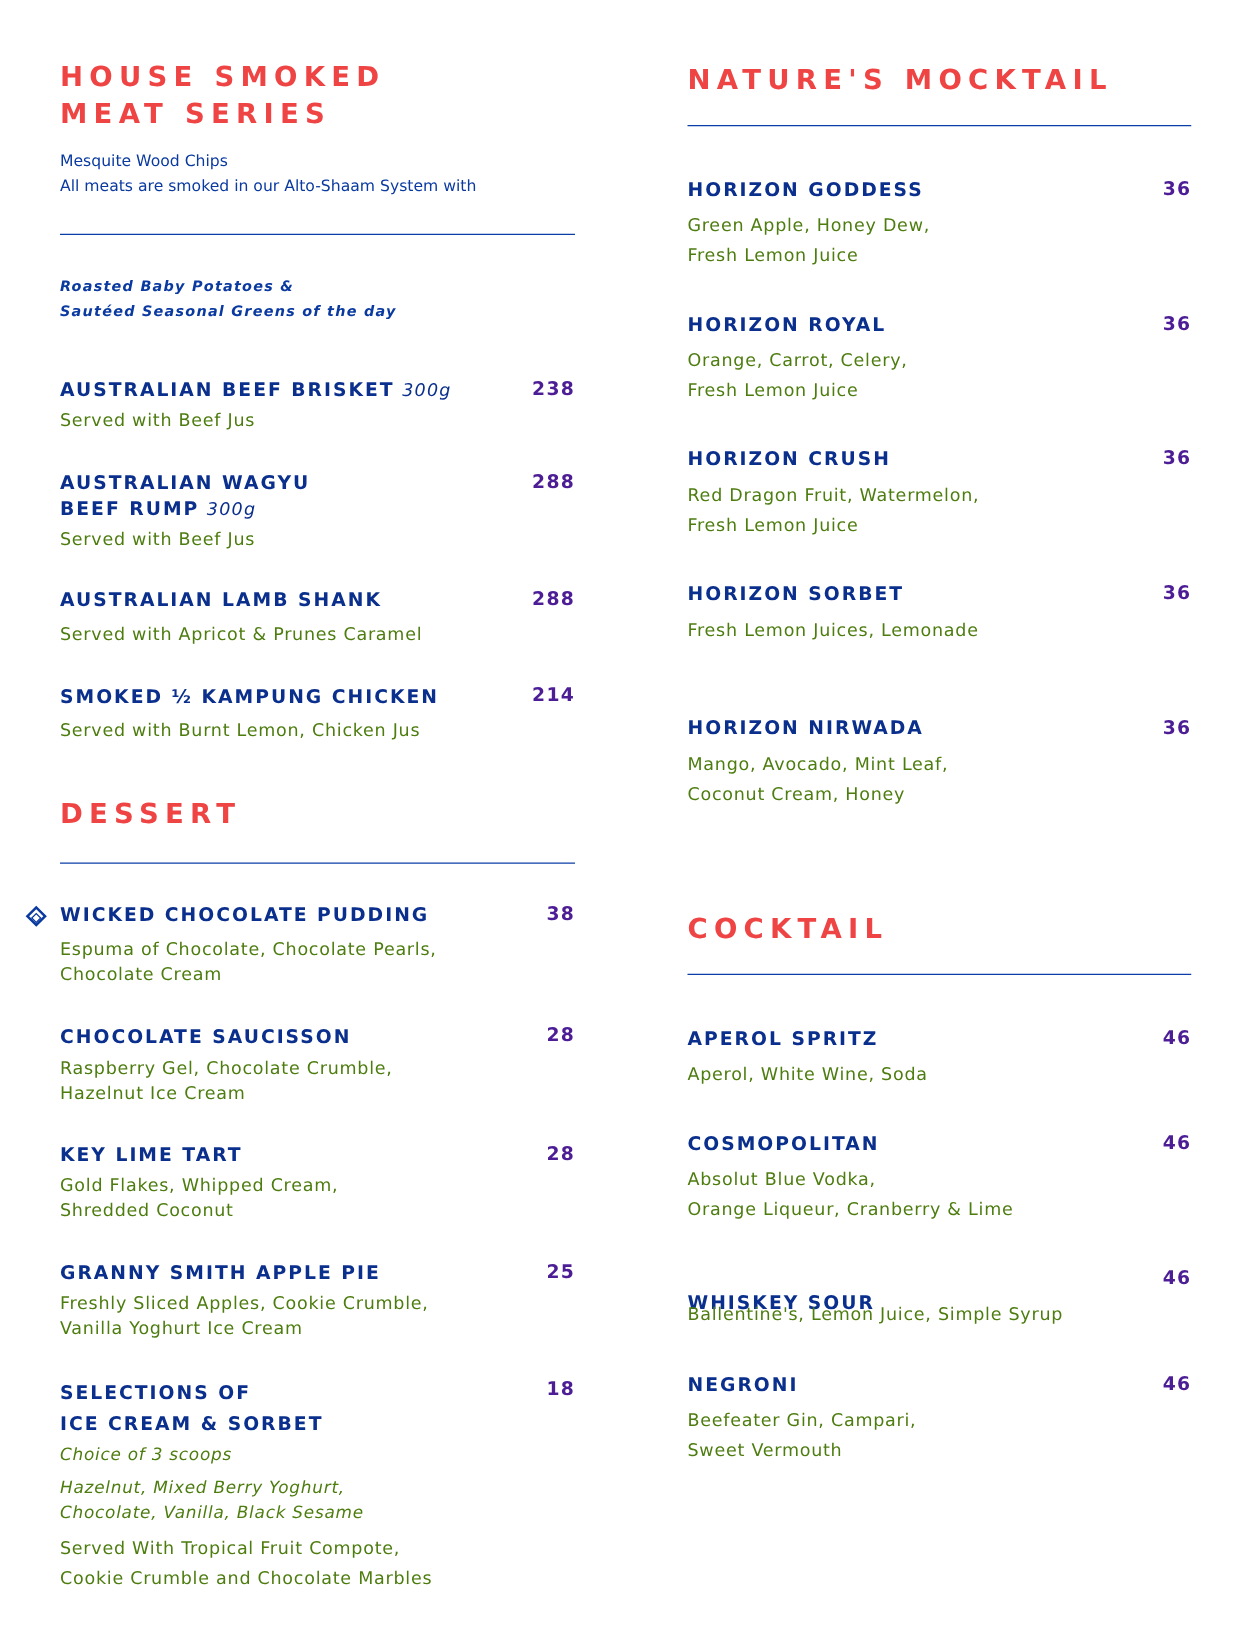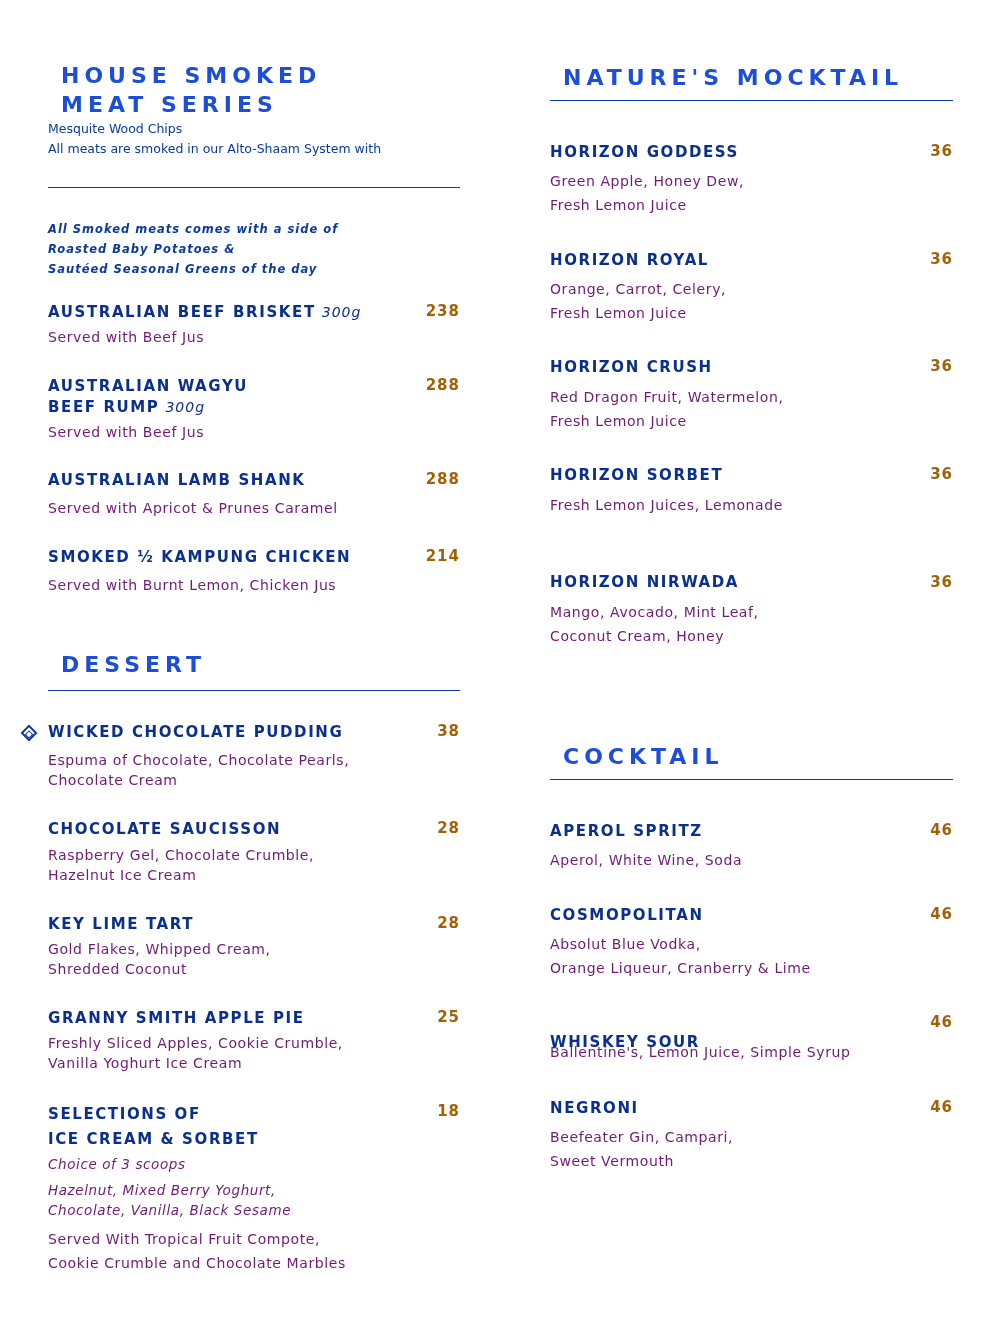--- a/index.html
+++ b/index.html
@@ -5,35 +5,35 @@
     html, body { margin: 0; padding: 0; background: #ffffff; }
     body {
       width: 1000px; height: 1317px; position: relative; overflow: hidden;
       font-family: "DejaVu Sans", "Liberation Sans", sans-serif;
       color: #0a2f8c;
     }
     .abs { position: absolute; }
     .sec-title {
       font-family: "DejaVu Sans", sans-serif;
       font-weight: bold; font-size: 22px; letter-spacing: 5px;
-      color: #1d4ed8; line-height: 29px; margin: 13px;
+      color: #ef4444; line-height: 29px; margin: 0;
     }
     .rule { position: absolute; height: 1px; background: #0a3fa8; }
     .intro { font-size: 12.5px; line-height: 20px; color: #0a3aa0; }
     .note { font-size: 11.5px; line-height: 20px; font-style: italic; font-weight: bold; letter-spacing: 1px; color: #0a3aa0; }
     .item-name {
       font-weight: bold; font-size: 15px; letter-spacing: 1.6px;
       color: #0a2f8c; line-height: 21px;
     }
     .item-name .wt { font-style: italic; font-weight: normal; letter-spacing: 1px; font-size: 14px; margin-left: 6px; }
     .price {
       position: absolute; font-weight: bold; font-size: 15px; letter-spacing: 1px;
-      color: #a16207; text-align: right; width: 60px;
-    }
-    .desc { font-size: 14px; line-height: 22px; letter-spacing: 0.6px; color: #701a75; }
+      color: #4c1d95; text-align: right; width: 60px;
+    }
+    .desc { font-size: 14px; line-height: 22px; letter-spacing: 0.6px; color: #4d7c0f; }
     .desc.tight { line-height: 20px; }
     .desc.loose { line-height: 24px; }
     .desc.it { font-style: italic; font-size: 13.5px; }
     .diamond {
       position: absolute; left: 23px; width: 12px; height: 12px;
       border: 2px solid #0a3aa0; transform: rotate(45deg); box-sizing: border-box;
     }
     .diamond::after {
       content: ""; position: absolute; left: 2px; top: 2px; width: 4px; height: 4px;
       border: 1.5px solid #0a3aa0;
@@ -46,21 +46,20 @@
   <div class="abs sec-title" style="left:48px; top:48px;">
     <div>HOUSE SMOKED</div>
     <div>MEAT SERIES</div>
   </div>
   <div class="abs intro" style="left:48px; top:119px;">
     <div>Mesquite Wood Chips</div>
     <div>All meats are smoked in our Alto-Shaam System with</div>
   </div>
   <div class="rule" style="left:48px; top:187px; width:412px;"></div>
   <div class="abs note" style="left:48px; top:219px;">
-    <div>All Smoked meats comes with a side of</div>
     <div>Roasted Baby Potatoes &amp;</div>
     <div>Sautéed Seasonal Greens of the day</div>
   </div>
 
   <div>
     <div class="abs item-name" style="left:48px; top:302px;">
       <span>AUSTRALIAN BEEF BRISKET</span><span class="wt">300g</span>
     </div>
     <div class="price" style="left:400px; top:302px;">238</div>
     <div class="abs desc" style="left:48px; top:326px;">Served with Beef Jus</div>

